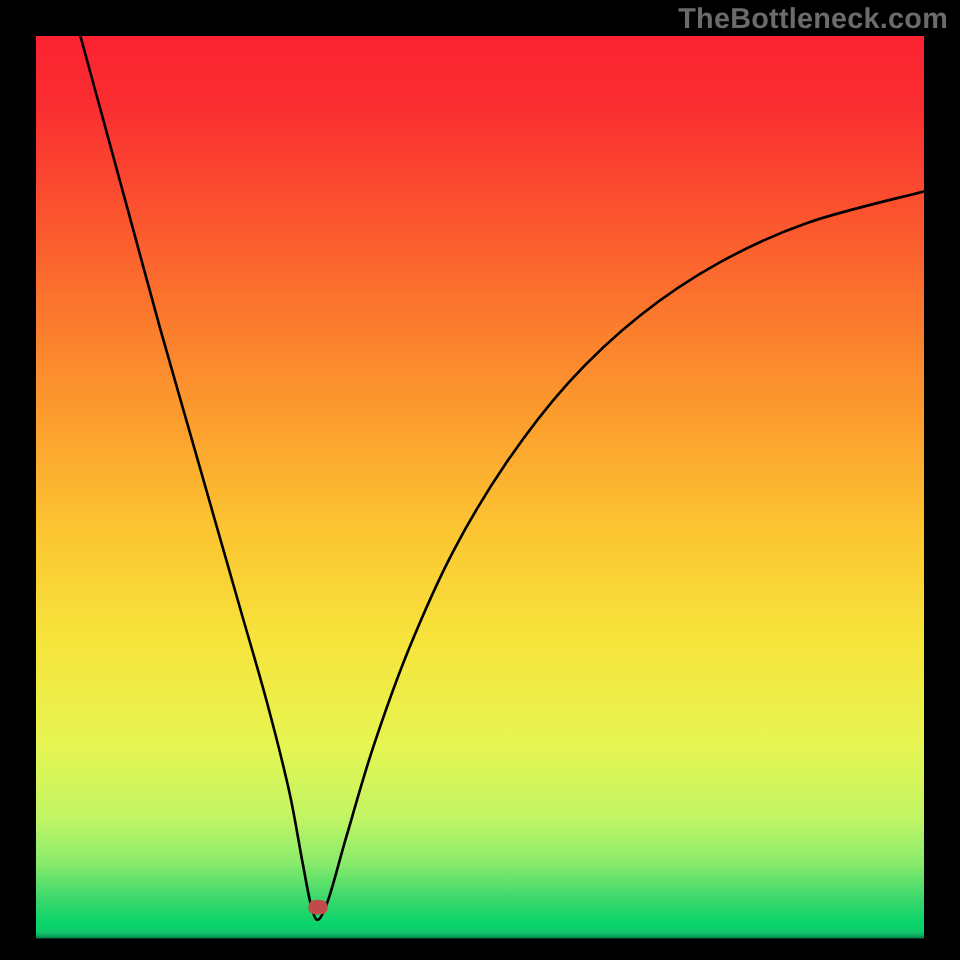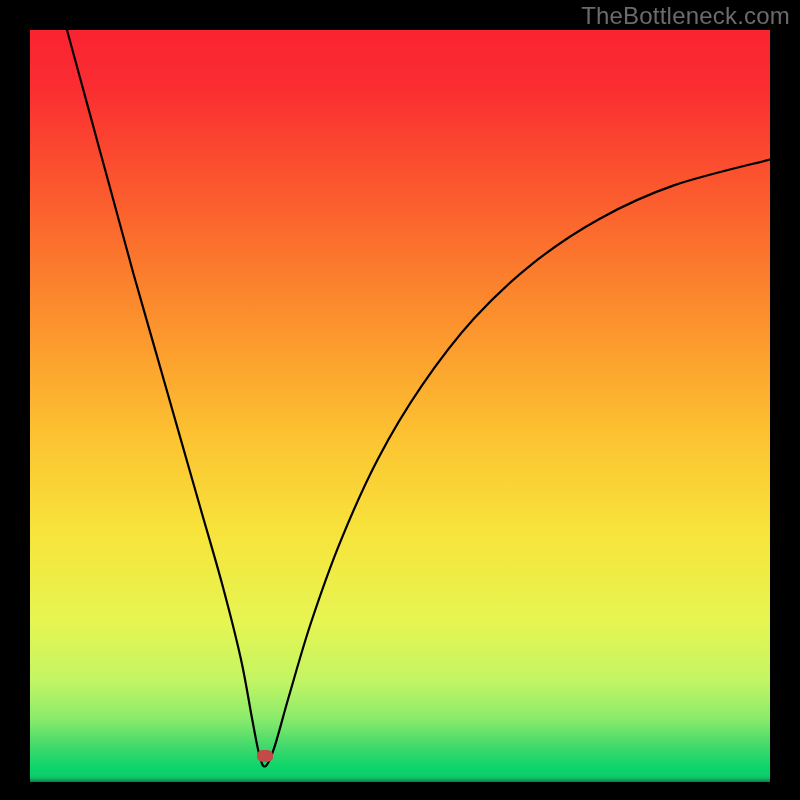--- a/index.html
+++ b/index.html
@@ -16,21 +16,21 @@
     width: 800px;
     height: 800px;
     background: #000;
   }
   .watermark {
     position: absolute;
     top: 2px;
     right: 10px;
     color: #6b6b6b;
     font-size: 24px;
-    font-weight: 400;
+    font-weight: 700;
     letter-spacing: 0.2px;
     z-index: 10;
     user-select: none;
   }
   .plot-wrap {
     position: absolute;
     left: 30px;
     top: 30px;
     width: 740px;
     height: 740px;

